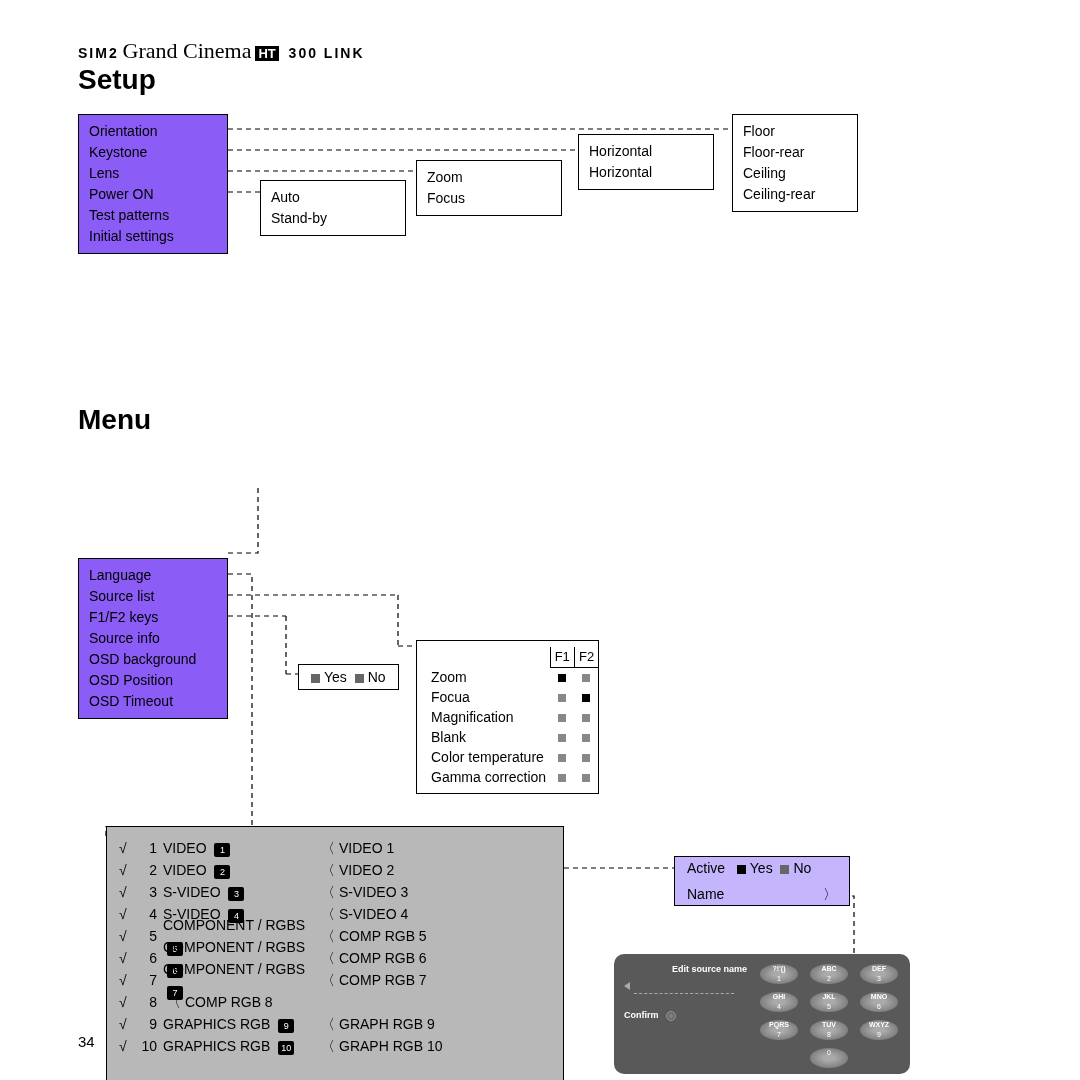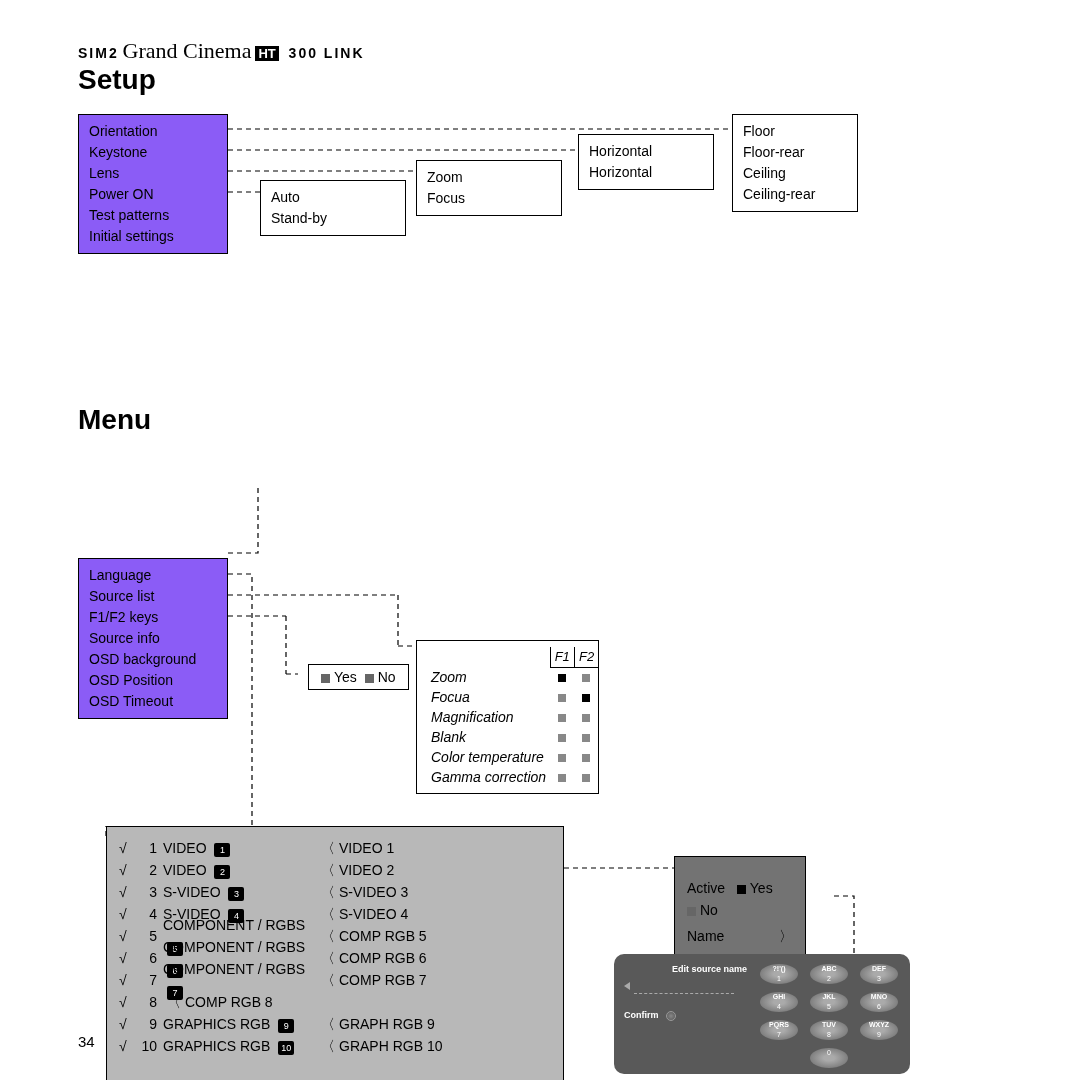--- a/index.html
+++ b/index.html
@@ -64,53 +64,53 @@
     background: #000; color: #fff;
     font-size: 9px; text-align: center;
     line-height: 14px; border-radius: 2px;
     margin-left: 4px;
   }
   .source-table .arrow { width: 22px; text-align: center; }
   .source-table .right { flex: 1; }
   
   .yesno-box {
     position: absolute;
-    left: 230px; top: 178px;
+    left: 220px; top: 178px;
     border: 1.5px solid #000;
     padding: 4px 12px;
     font-size: 14px;
     background:#fff;
   }
   .sq { display:inline-block; width:9px; height:9px; background:#666; margin-right:4px; vertical-align:middle;}
   
   .f1f2-box {
     position: absolute;
     left: 338px; top: 154px;
     border: 1.5px solid #000;
     font-size: 14px;
     background:#fff;
     padding: 6px 0 6px 10px;
   }
   .f1f2-box table { border-collapse: collapse; }
-  .f1f2-box td { padding: 1px 4px; height:20px;font-style:italic; }
+  .f1f2-box td { padding: 1px 4px; height:20px; }
   .f1f2-box .hdr { border-left:1px solid #000; border-bottom:1px solid #000; text-align:center; width:24px; font-size:13px;}
   .f1f2-box .hdr2 { border-bottom:1px solid #000; text-align:center; width:24px; font-size:13px; border-left:1px solid #000;}
   .f1f2-box .cell { text-align:center; }
   .sqd { display:inline-block;width:8px;height:8px;background:#888;}
   .sqk { display:inline-block;width:8px;height:8px;background:#000;}
   
   .active-box {
     position: absolute;
     left: 596px; top: 370px;
     border: 1.5px solid #000;
-    padding: 20px 12px;
+    padding: 0 12px;
     font-size: 14px;
     line-height: 22px;
-    background:#737373;
-    width: 132px;
+    background:#c4b5fd;
+    width: 176px;
   }
   .active-box .r2 { display:flex; justify-content:space-between; margin-top:4px;}
   
   .edit-panel {
     position: absolute;
     left: 536px; top: 468px;
     width: 296px;
     height: 120px;
     background: #595959;
     border-radius: 10px;

